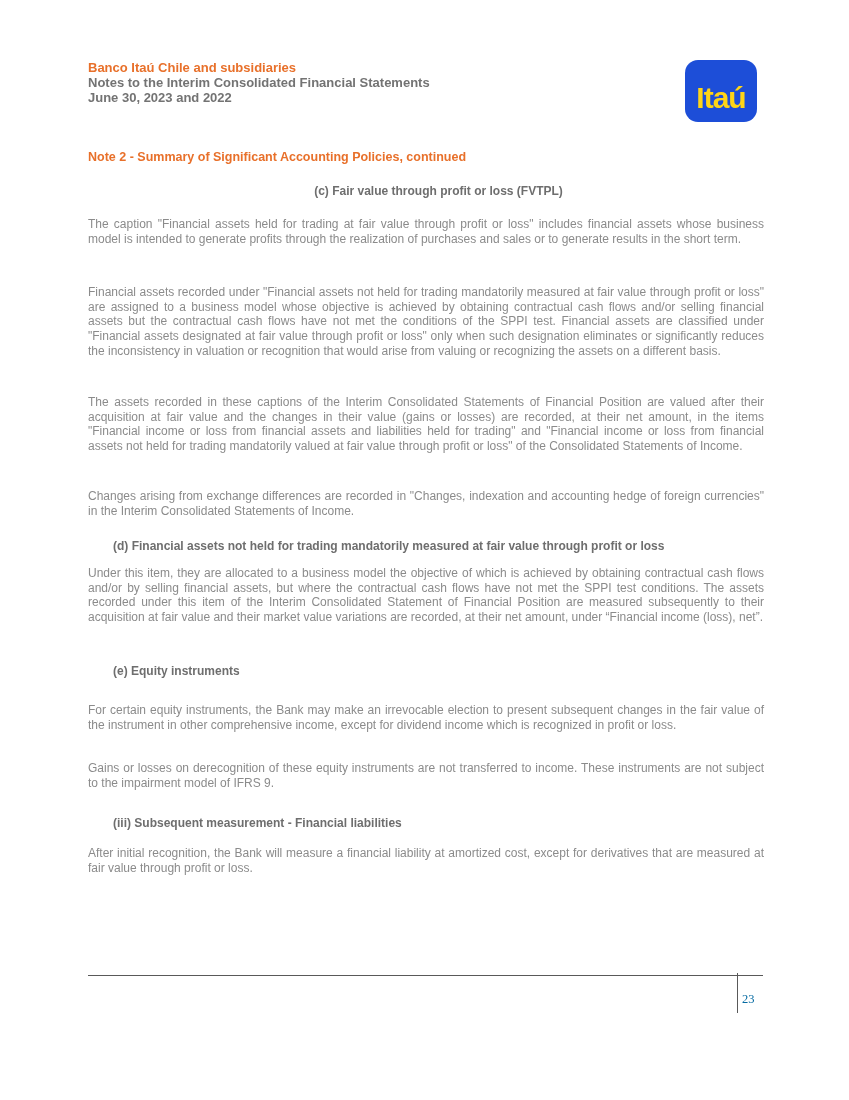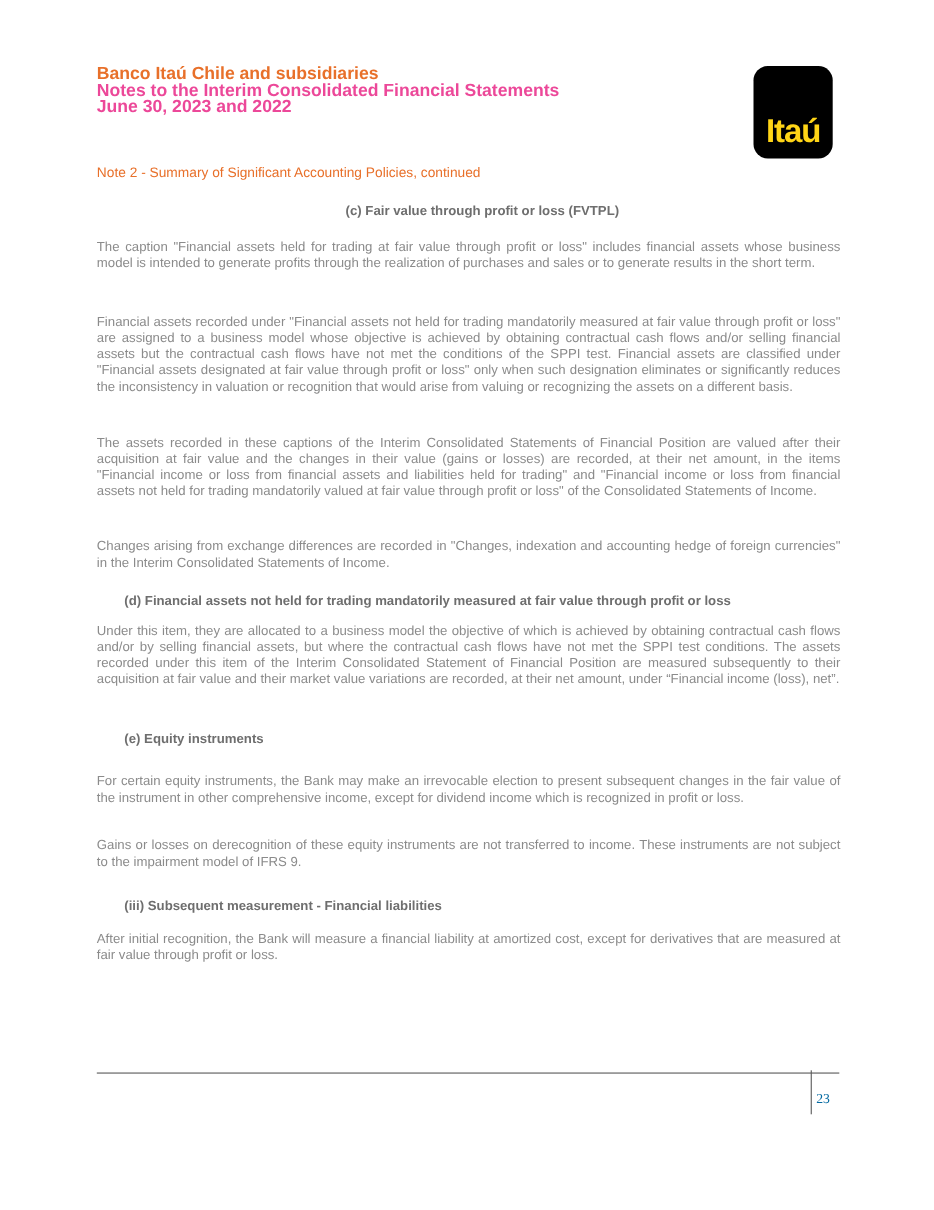--- a/index.html
+++ b/index.html
@@ -16,33 +16,33 @@
     overflow: hidden;
   }
   
   .hdr-text {
     position: absolute;
     left: 88px;
     top: 60px;
     width: 590px;
   }
   .hdr-line {
-    font-size: 16px;
+    font-size: 13px;
     font-weight: bold;
     line-height: 15px;
   }
   .hdr-company { color: #E8702A; }
-  .hdr-blue { color: #ec4899; }
+  .hdr-blue { color: #737373; }
   .logo {
     position: absolute;
     left: 685px;
     top: 60px;
     width: 72px;
-    height: 84px;
-    background: #000000;
+    height: 62px;
+    background: #1d4ed8;
     border-radius: 13px;
     display: flex;
     align-items: flex-end;
     justify-content: center;
   }
   .logo-text {
     color: #FFD516;
     font-size: 30px;
     font-weight: bold;
     letter-spacing: -1px;
@@ -50,21 +50,21 @@
     padding-bottom: 9px;
   }
   
   .note-title {
     position: absolute;
     left: 88px;
     top: 150px;
     width: 676px;
     margin: 0;
     font-size: 12.5px;
-    font-weight: normal;
+    font-weight: bold;
     color: #E8702A;
   }
   
   .subheading {
     position: absolute;
     left: 88px;
     width: 676px;
     margin: 0;
     padding-left: 25px;
     box-sizing: border-box;

